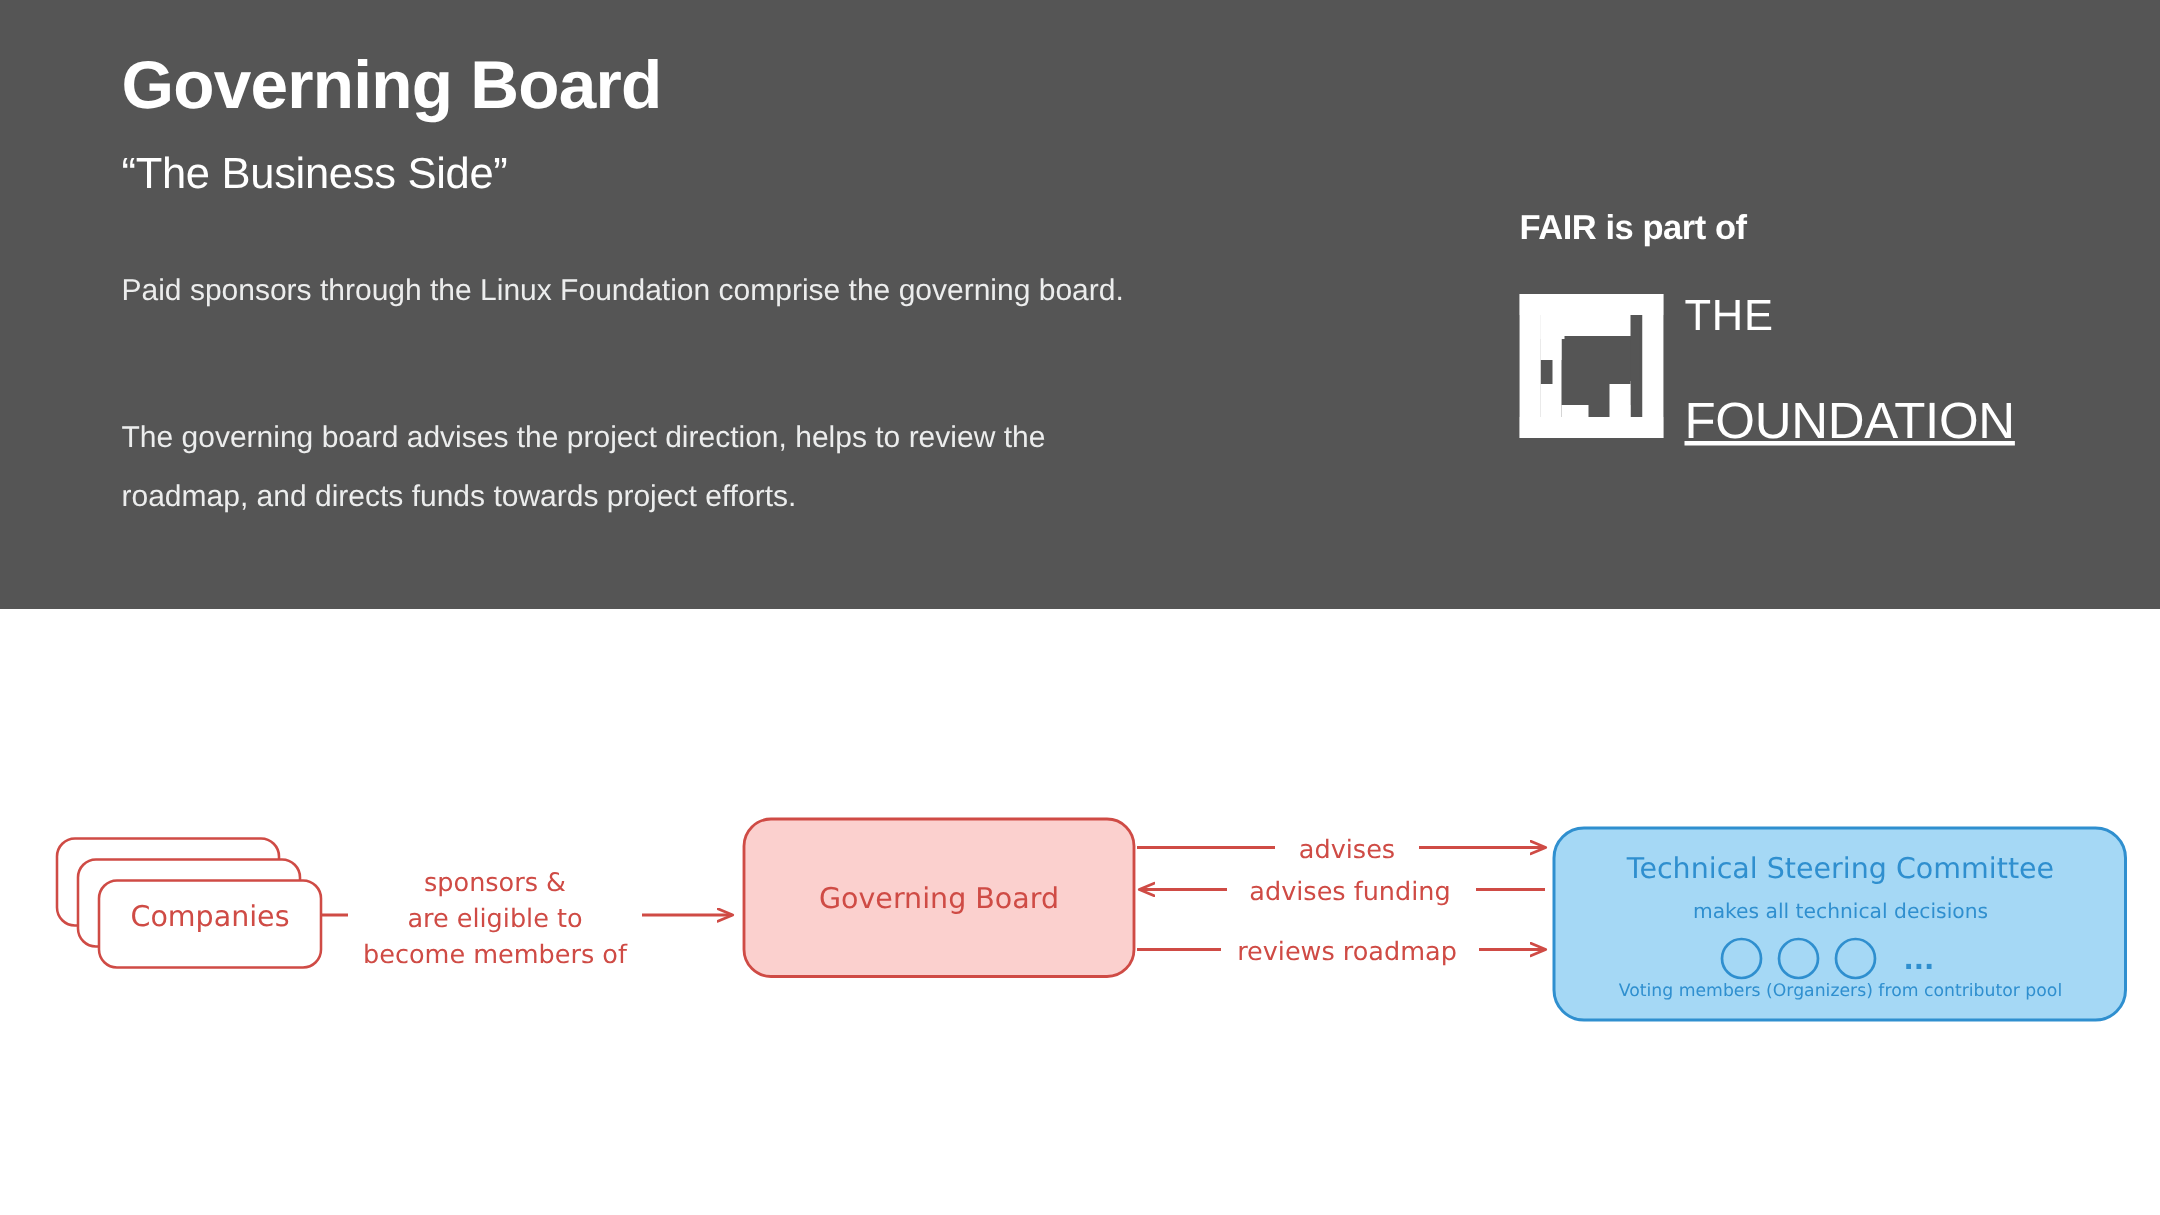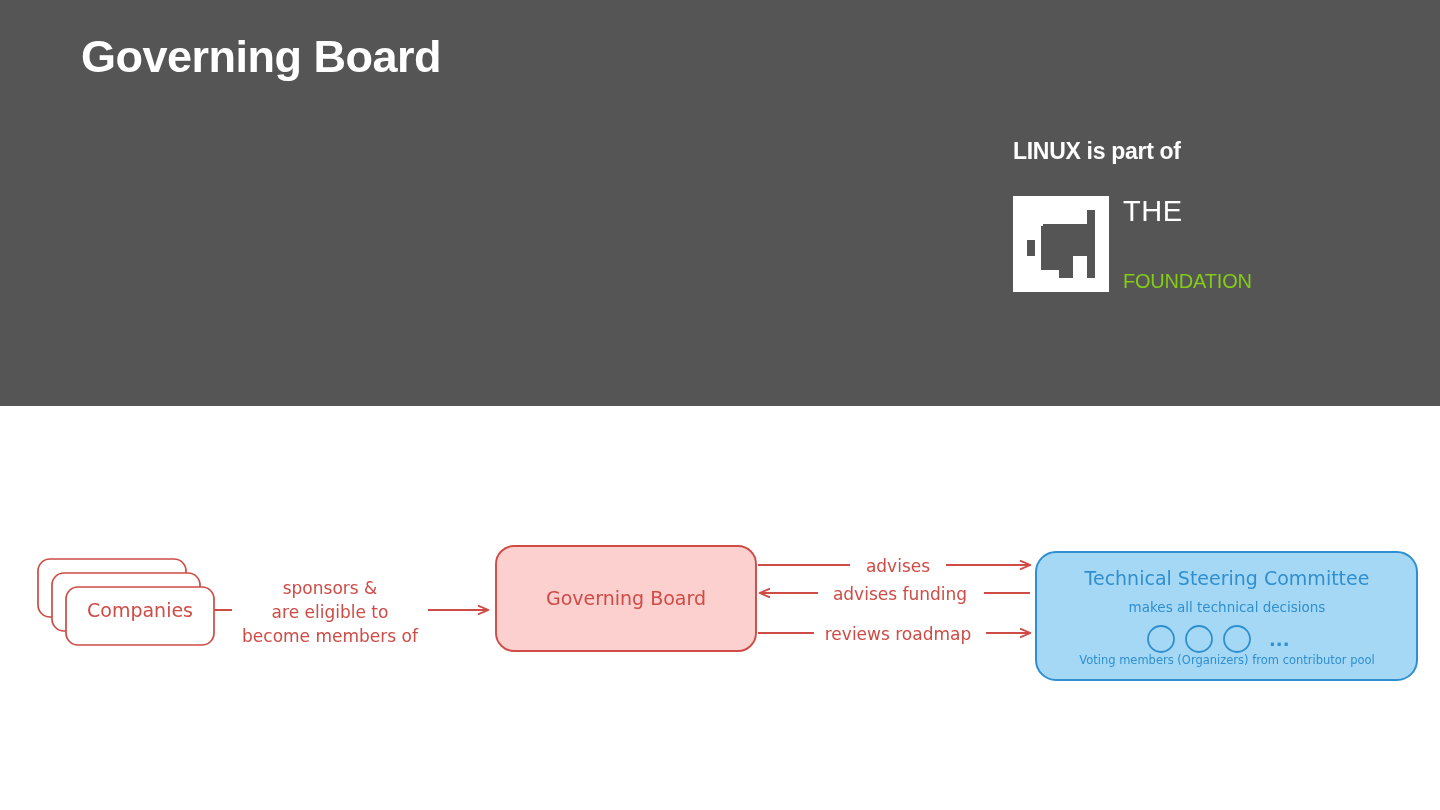--- a/index.html
+++ b/index.html
@@ -49,43 +49,46 @@
     font-size:29px; font-weight:300; color:#ffffff;
     letter-spacing:0.5px; line-height:30px;
   }
   .lf-linux {
     position:absolute; left:0; top:26px;
     font-size:47px; font-weight:bold; color:#ffffff;
     letter-spacing:-1px; line-height:48px;
   }
   .lf-foundation {
     position:absolute; left:0; top:71px;
-    font-size:20px; font-weight:300; color:#84cc16;
-    letter-spacing:-0.2px; line-height:29px;
+    font-size:34px; font-weight:300; color:#ffffff;
+    letter-spacing:-0.2px; line-height:29px;text-decoration:underline;
   }
 
   
   .diagram { position:absolute; left:0; top:406px; width:1440px; height:404px; background:#fff; }
   .diagram svg { position:absolute; left:0; top:0; }
 
   .hand { font-family:"DejaVu Sans", sans-serif; }
 </style>
 </head>
 <body>
 
 <div class="slide">
 
   <div class="header-band">
 
     <div class="page-title">Governing Board</div>
 
+    <div class="page-subtitle">“The Business Side”</div>
 
+    <div class="body-para p1">Paid sponsors through the Linux Foundation comprise the governing board.</div>
 
+    <div class="body-para p2">The governing board advises the project direction, helps to review the roadmap, and directs funds towards project efforts.</div>
 
-    <div class="fair-label">LINUX is part of</div>
+    <div class="fair-label">FAIR is part of</div>
 
     <div class="lf-logo">
       <svg class="lf-mark" viewBox="0 0 96 96" width="96" height="96">
 
         <path d="M0 0 H96 V96 H0 Z
                  M14 14 V82 H82 V14 Z" fill="#ffffff" fill-rule="evenodd"></path>
 
         <rect x="22" y="22" width="52" height="52" fill="#ffffff"></rect>
         <rect x="30" y="8" width="50" height="50" fill="#555555"></rect>
         <rect x="14" y="60" width="14" height="22" fill="#ffffff"></rect>

